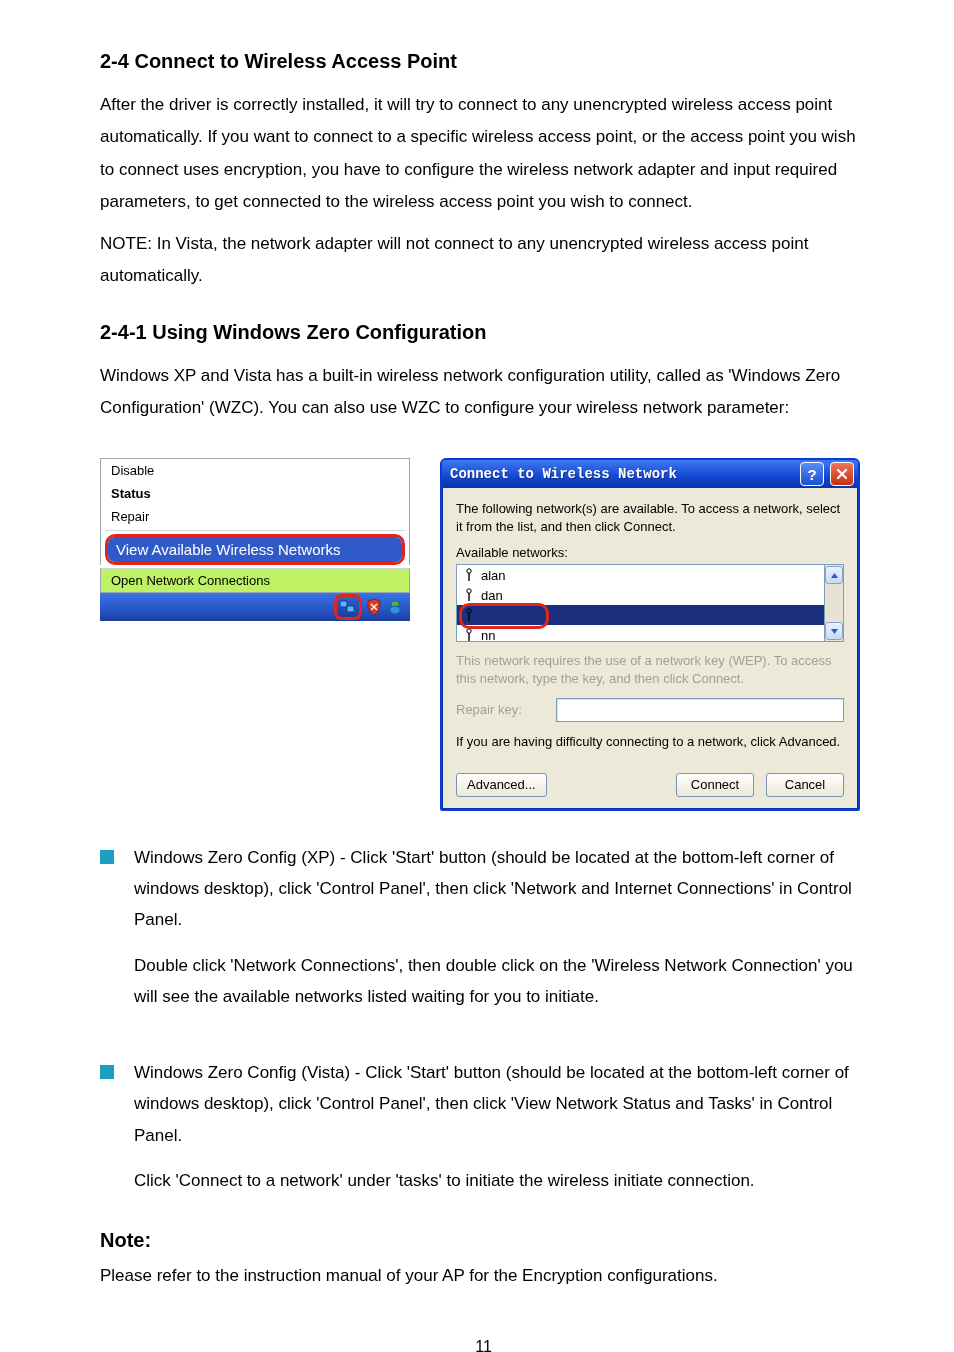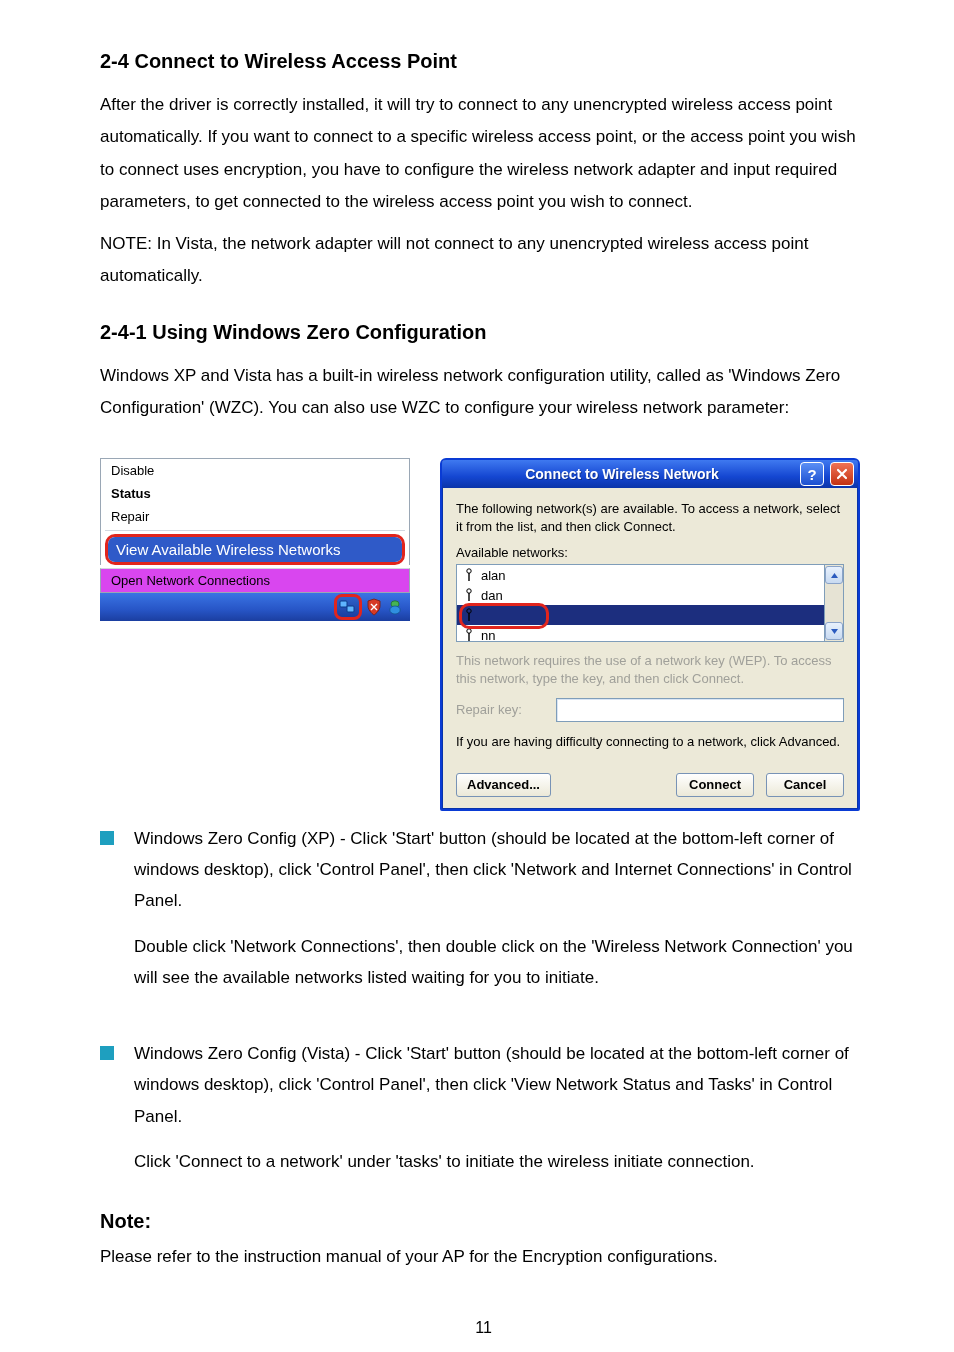--- a/index.html
+++ b/index.html
@@ -67,21 +67,21 @@
   }
   .ctx-item.highlighted {
     background: #2f5ac8;
     color: #ffffff;
     padding: 4px 8px;
     font-size: 15px;
   }
   .ctx-bottom {
     border: 1px solid #9aa7b5;
     border-top: 1px solid #d2d8e0;
-    background: #d946ef;
+    background: #bef264;
   }
   .taskbar {
     height: 28px;
     background: linear-gradient(#3a74e4, #2755c6 60%, #1b3ea0);
     display: flex;
     align-items: center;
     justify-content: flex-end;
     padding-right: 6px;
     gap: 3px;
   }
@@ -116,23 +116,22 @@
     display: flex;
     align-items: center;
     padding: 0 4px 0 8px;
     gap: 6px;
   }
   .titlebar-title {
     flex: 1;
     color: #ffffff;
     font-weight: 700;
     font-size: 14px;
-    font-family: Liberation Sans, sans-serif;
+    font-family: Liberation Mono, monospace;
     text-shadow: 1px 1px 0 rgba(0,0,0,0.3);
-    text-align: center;
   }
   .titlebtn {
     width: 22px; height: 22px;
     border: 1px solid #ffffff;
     border-radius: 4px;
     display: inline-flex; align-items:center; justify-content:center;
     font-weight:800;
     color:#fff;
   }
   .titlebtn.help { background: linear-gradient(#5a8ff5,#1b4fd0); font-size:15px;}
@@ -236,28 +235,28 @@
   .dlg-buttons .spacer{flex:1;}
   .xpbtn {
     min-width: 78px;
     height: 24px;
     border: 1px solid #7893b6;
     border-radius: 3px;
     background: linear-gradient(#ffffff,#ece9d8);
     font-size: 13px;
     padding: 0 10px;
     cursor: default;
-    display:inline-flex; align-items:center; justify-content:center;font-weight:bold;
+    display:inline-flex; align-items:center; justify-content:center;
   }
 
   
   .after-text {
     padding-left: 100px;
     padding-right: 90px;
-    margin-top: 12px;
+    margin-top: 31px;
     font-size: 17px;
     line-height: 1.85;
     color:#000;
   }
   .split-para {
     display: flex;
     align-items: flex-start;
     gap: 20px;
     margin-top: 6px;
   }

